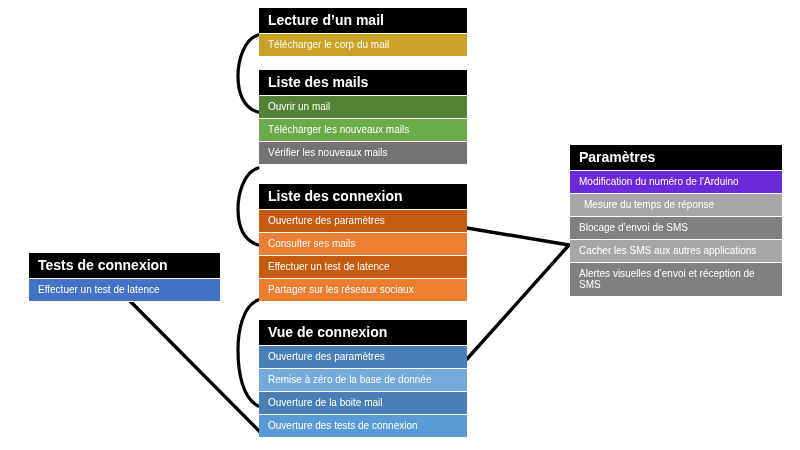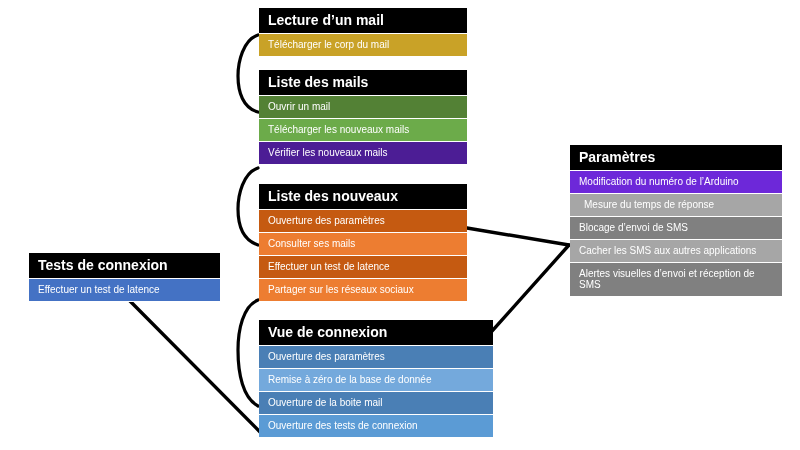--- a/index.html
+++ b/index.html
@@ -66,32 +66,32 @@
 
   <div class="group" style="left:259px; top:8px; width:208px;">
     <div class="grp-header">Lecture d’un mail</div>
     <div class="row" style="background:#c9a227;">Télécharger le corp du mail</div>
   </div>
 
   <div class="group" style="left:259px; top:70px; width:208px;">
     <div class="grp-header">Liste des mails</div>
     <div class="row" style="background:#538135;">Ouvrir un mail</div>
     <div class="row" style="background:#6cab4a;">Télécharger les nouveaux mails</div>
-    <div class="row" style="background:#4c1d95;">Vérifier les nouveaux mails</div>
+    <div class="row" style="background:#737373;">Vérifier les nouveaux mails</div>
   </div>
 
   <div class="group" style="left:259px; top:184px; width:208px;">
-    <div class="grp-header">Liste des nouveaux</div>
+    <div class="grp-header">Liste des connexion</div>
     <div class="row" style="background:#c55a11;">Ouverture des paramètres</div>
     <div class="row" style="background:#ed7d31;">Consulter ses mails</div>
     <div class="row" style="background:#c55a11;">Effectuer un test de latence</div>
     <div class="row" style="background:#ed7d31;">Partager sur les réseaux sociaux</div>
   </div>
 
-  <div class="group" style="left:259px; top:320px; width:234px;">
+  <div class="group" style="left:259px; top:320px; width:208px;">
     <div class="grp-header">Vue de connexion</div>
     <div class="row" style="background:#4a7fb5;">Ouverture des paramètres</div>
     <div class="row" style="background:#74a9dc;">Remise à zéro de la base de donnée</div>
     <div class="row" style="background:#4a7fb5;">Ouverture de la boite mail</div>
     <div class="row" style="background:#5b9bd5;">Ouverture des tests de connexion</div>
   </div>
 
   <div class="group" style="left:29px; top:253px; width:191px;">
     <div class="grp-header">Tests de connexion</div>
     <div class="row" style="background:#4472c4;">Effectuer un test de latence</div>

